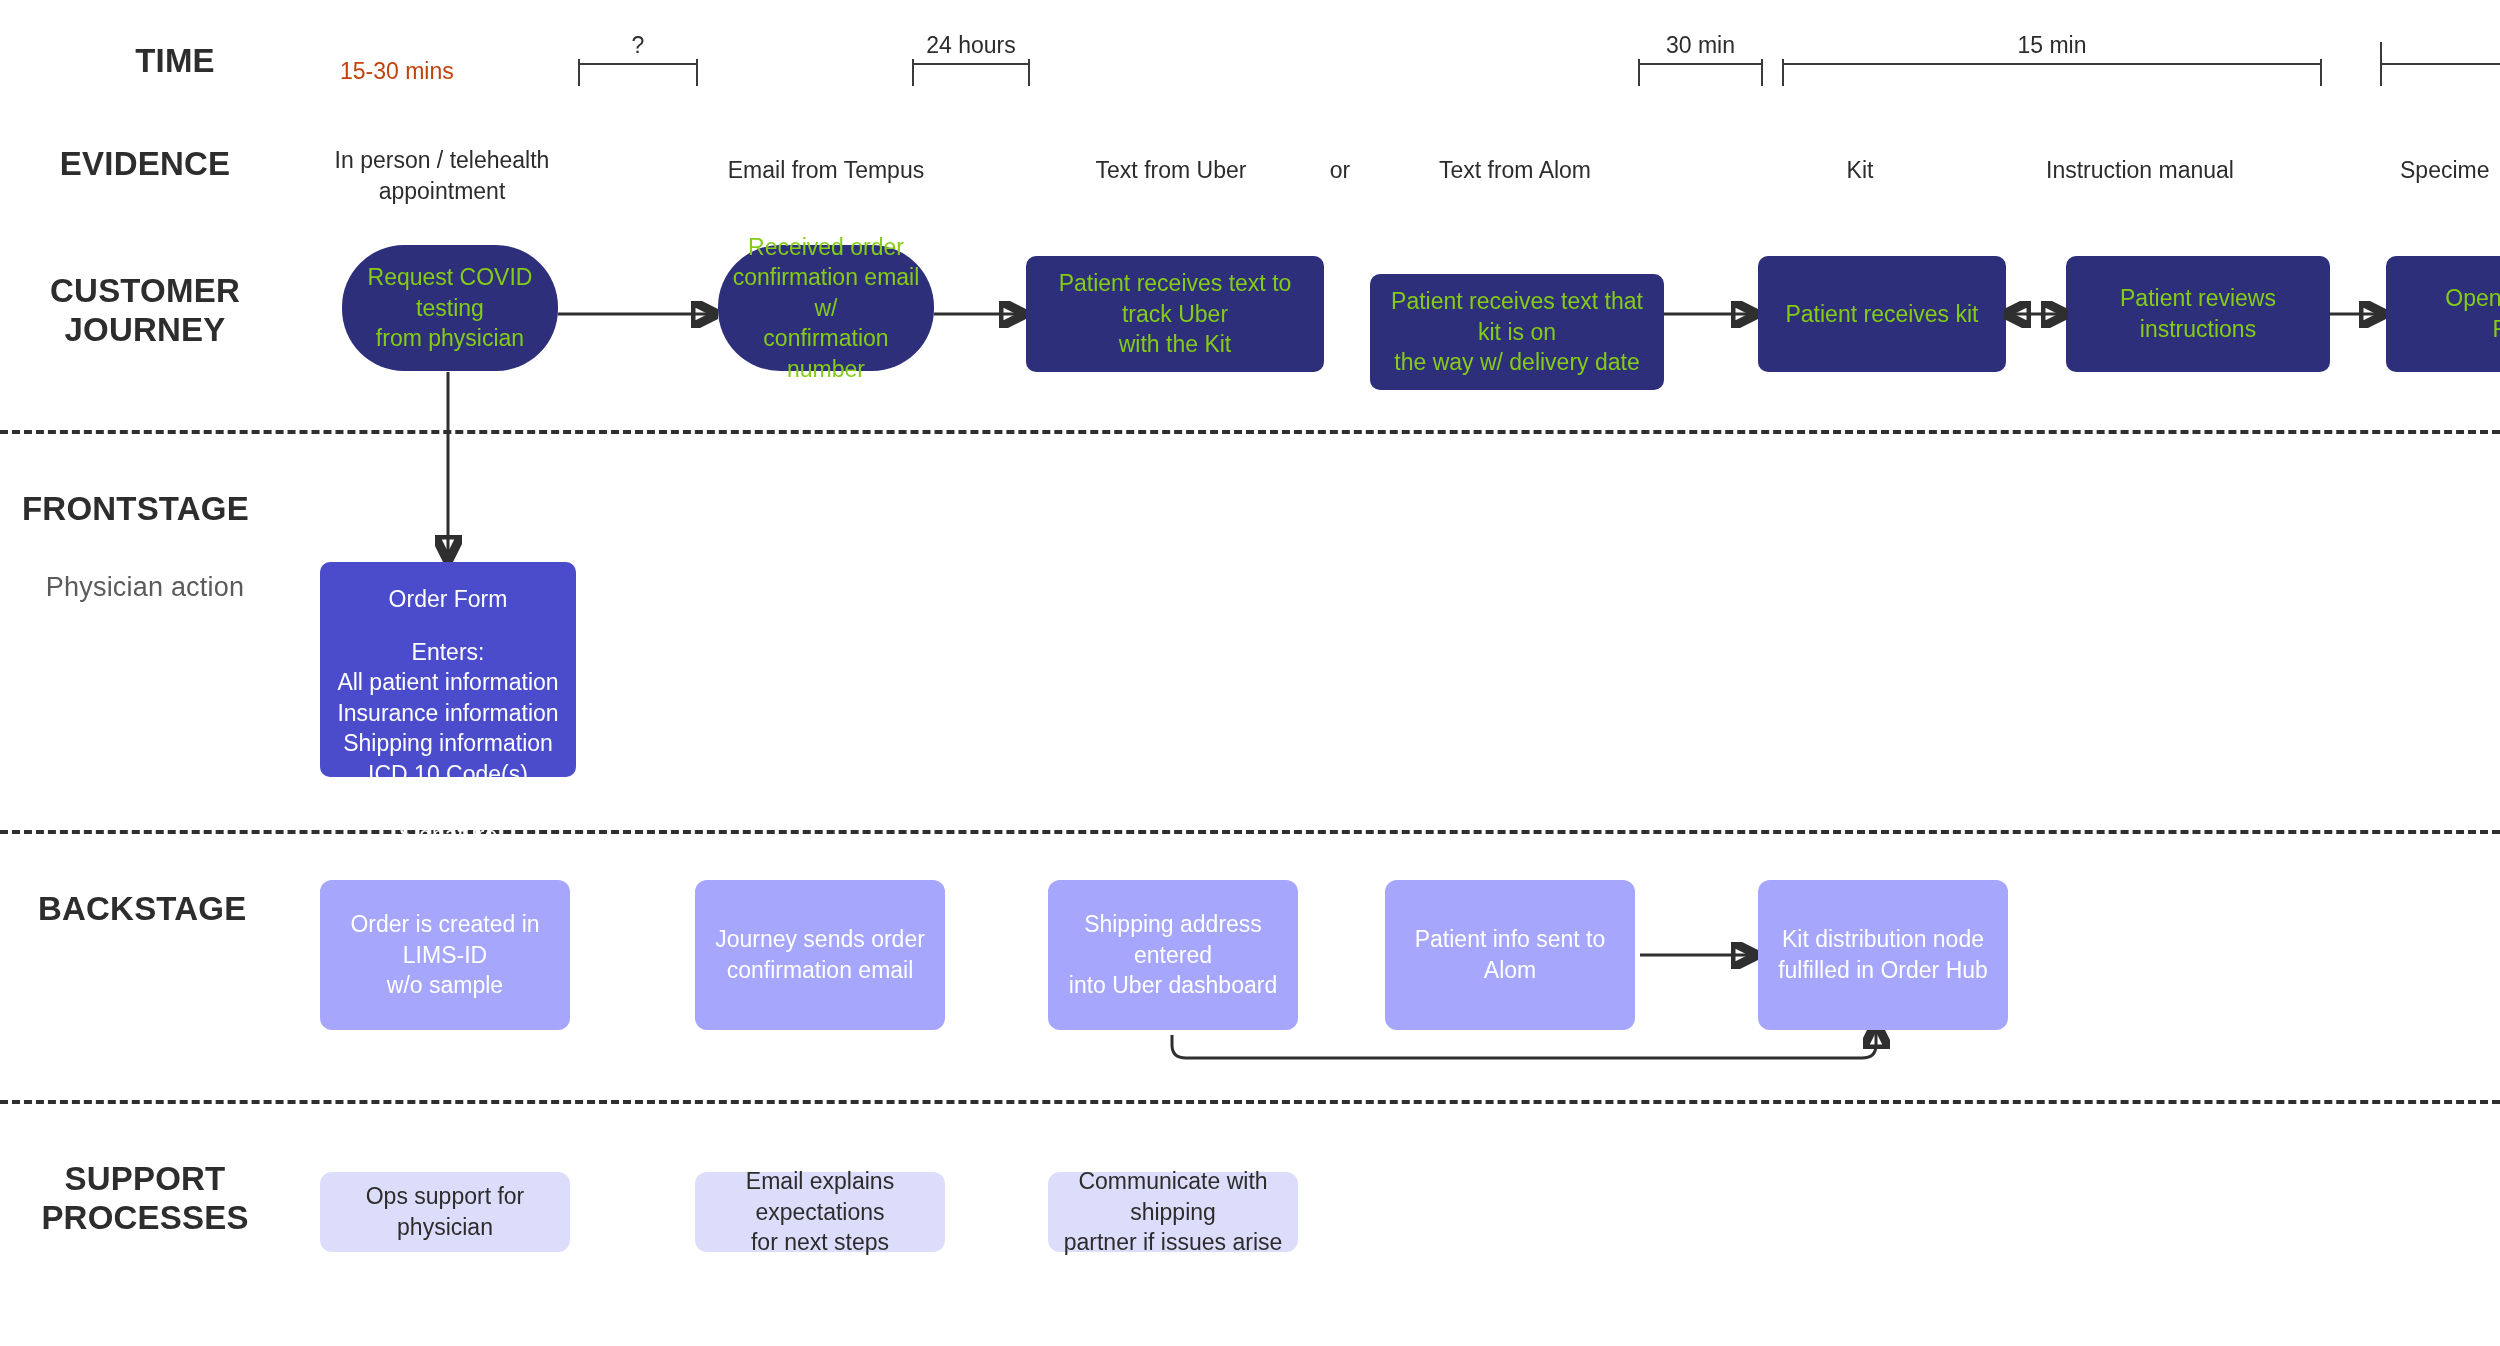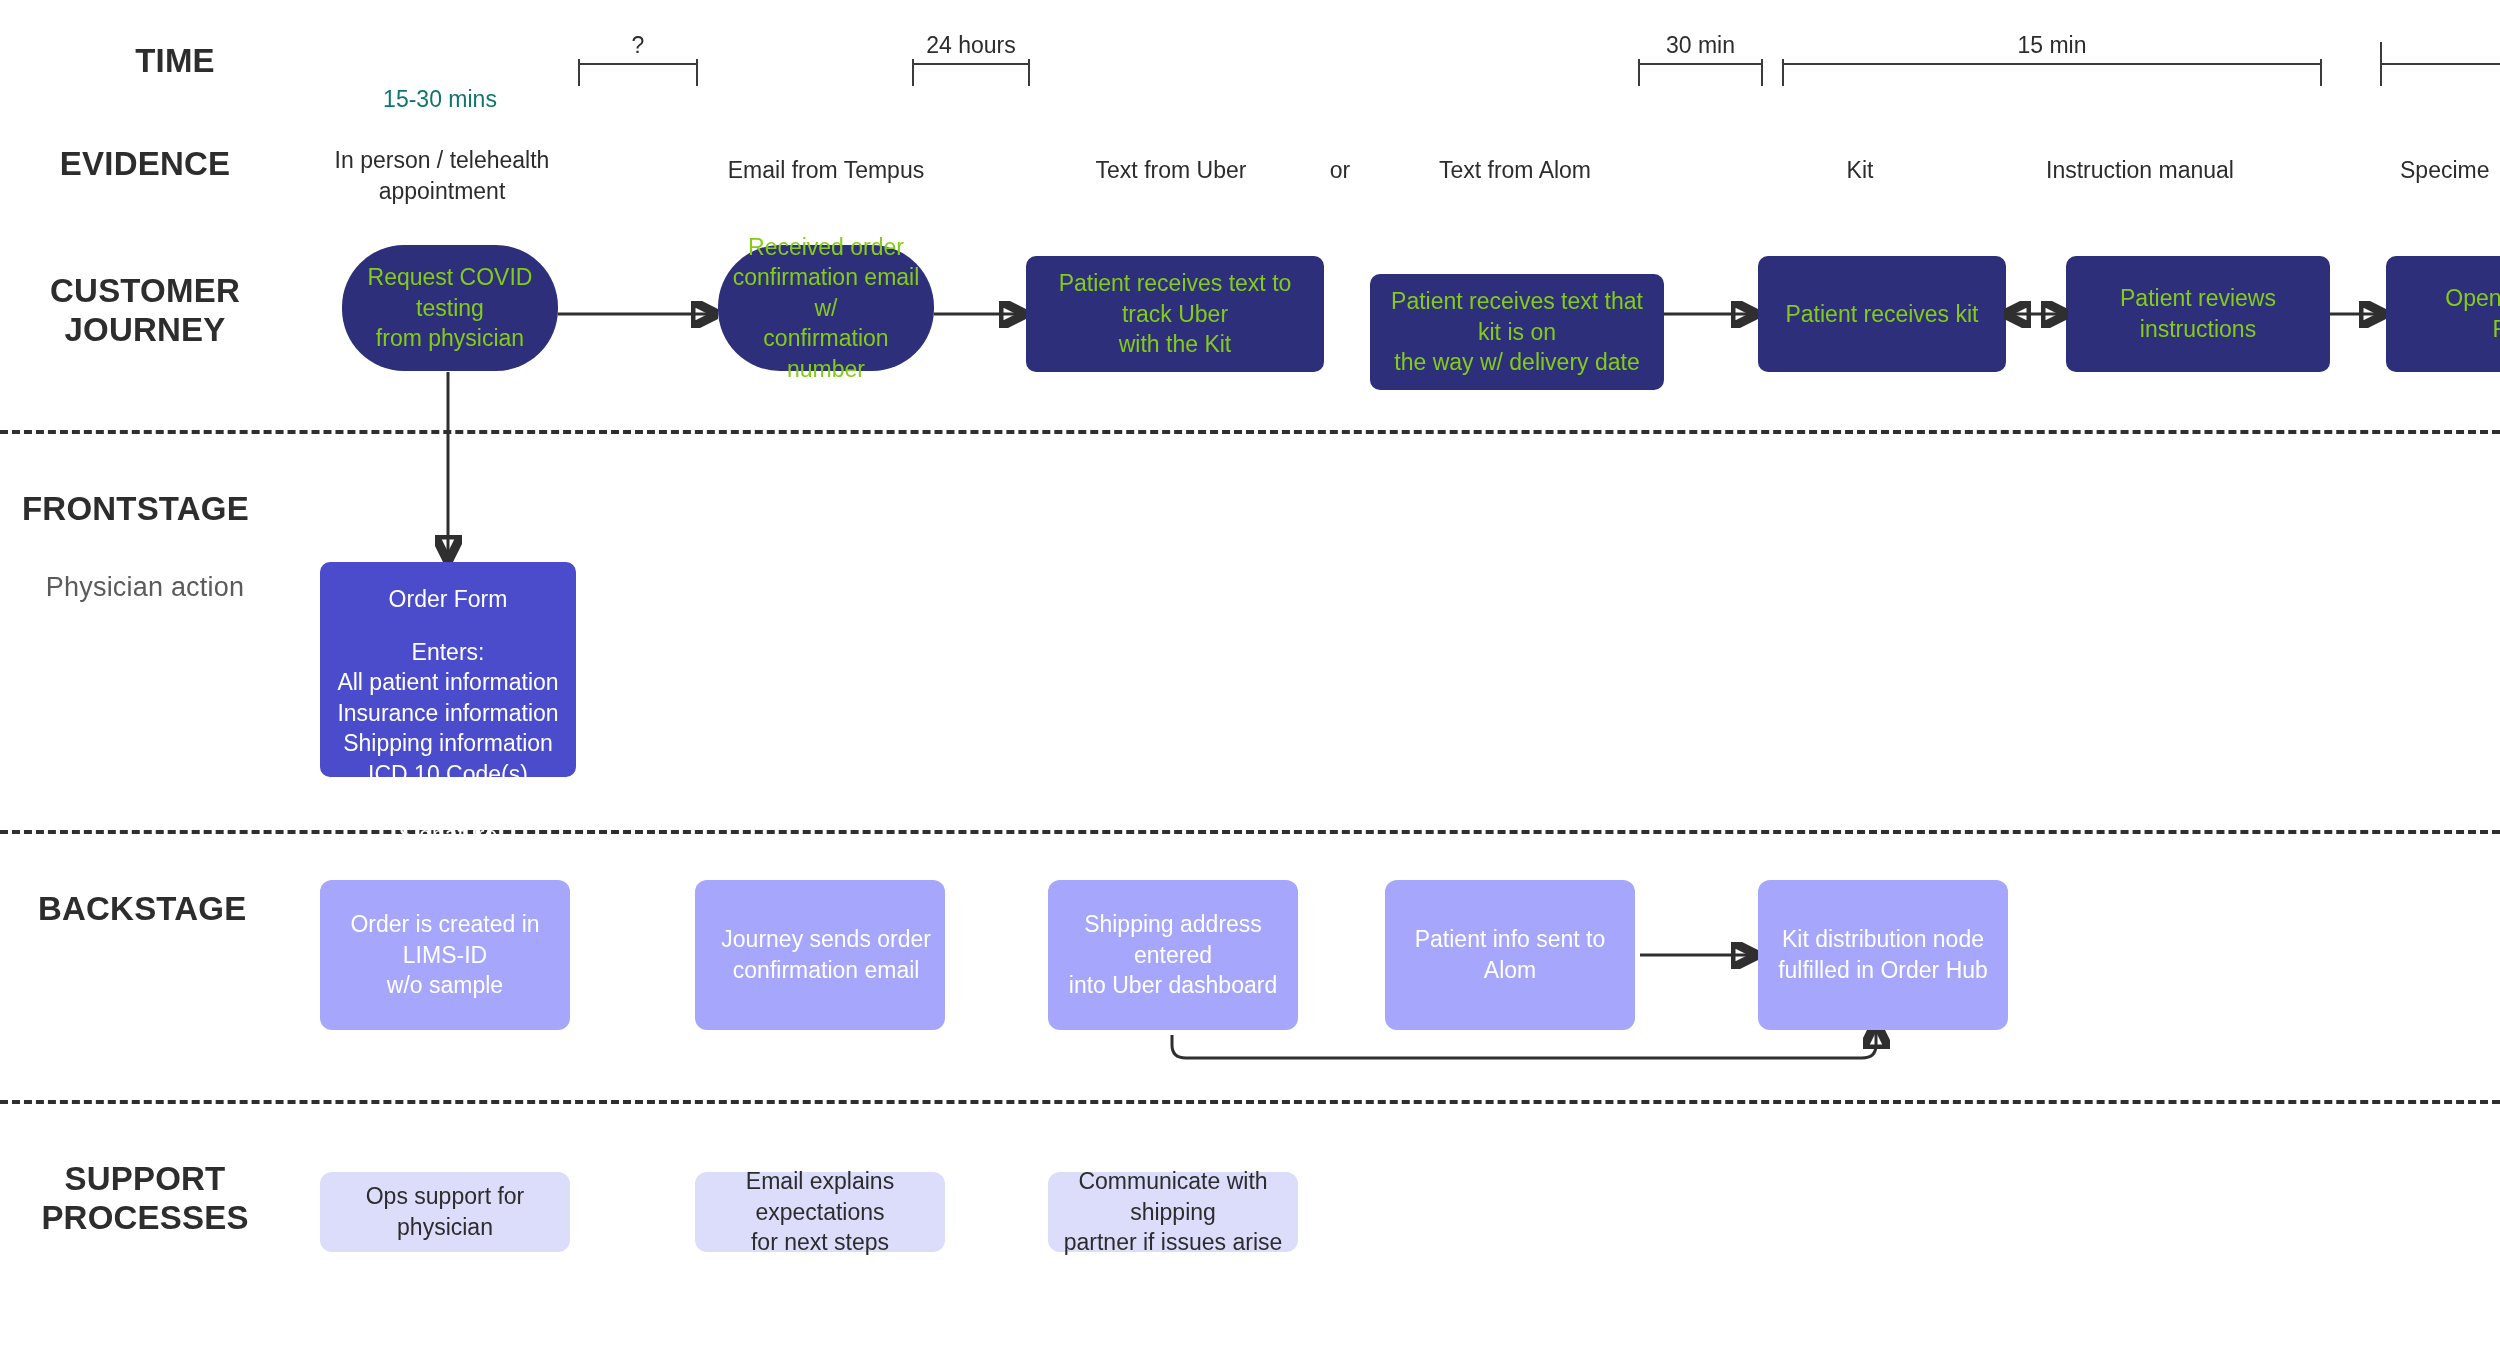--- a/index.html
+++ b/index.html
@@ -71,23 +71,21 @@
     text-align: center;
     font-size: 23px;
     color: #2c2c2c;
     background: #ffffff;
     padding: 0 6px;
     box-sizing: border-box;
   }
   .time-plain {
     position: absolute;
     font-size: 23px;
-    color: #0f766e;
-    text-align: center;
-    margin-top: 28px;
+    color: #c2410c;
   }
 
   
   .evidence {
     position: absolute;
     font-size: 23px;
     color: #2c2c2c;
     text-align: center;
     line-height: 1.35;
   }
@@ -303,21 +301,21 @@
     </div>
   </div>
 
   <div class="node backstage" style="left:320px; top:880px; width:250px; height:150px;justify-content:flex-end;">
     <div>
       <div>Order is created in LIMS-ID</div>
       <div>w/o sample</div>
     </div>
   </div>
 
-  <div class="node backstage" style="left:695px; top:880px; width:250px; height:150px;justify-content:flex-end;">
+  <div class="node backstage" style="left:695px; top:880px; width:250px; height:150px;">
     <div>
       <div>Journey sends order</div>
       <div>confirmation email</div>
     </div>
   </div>
 
   <div class="node backstage" style="left:1048px; top:880px; width:250px; height:150px;">
     <div>
       <div>Shipping address entered</div>
       <div>into Uber dashboard</div>

